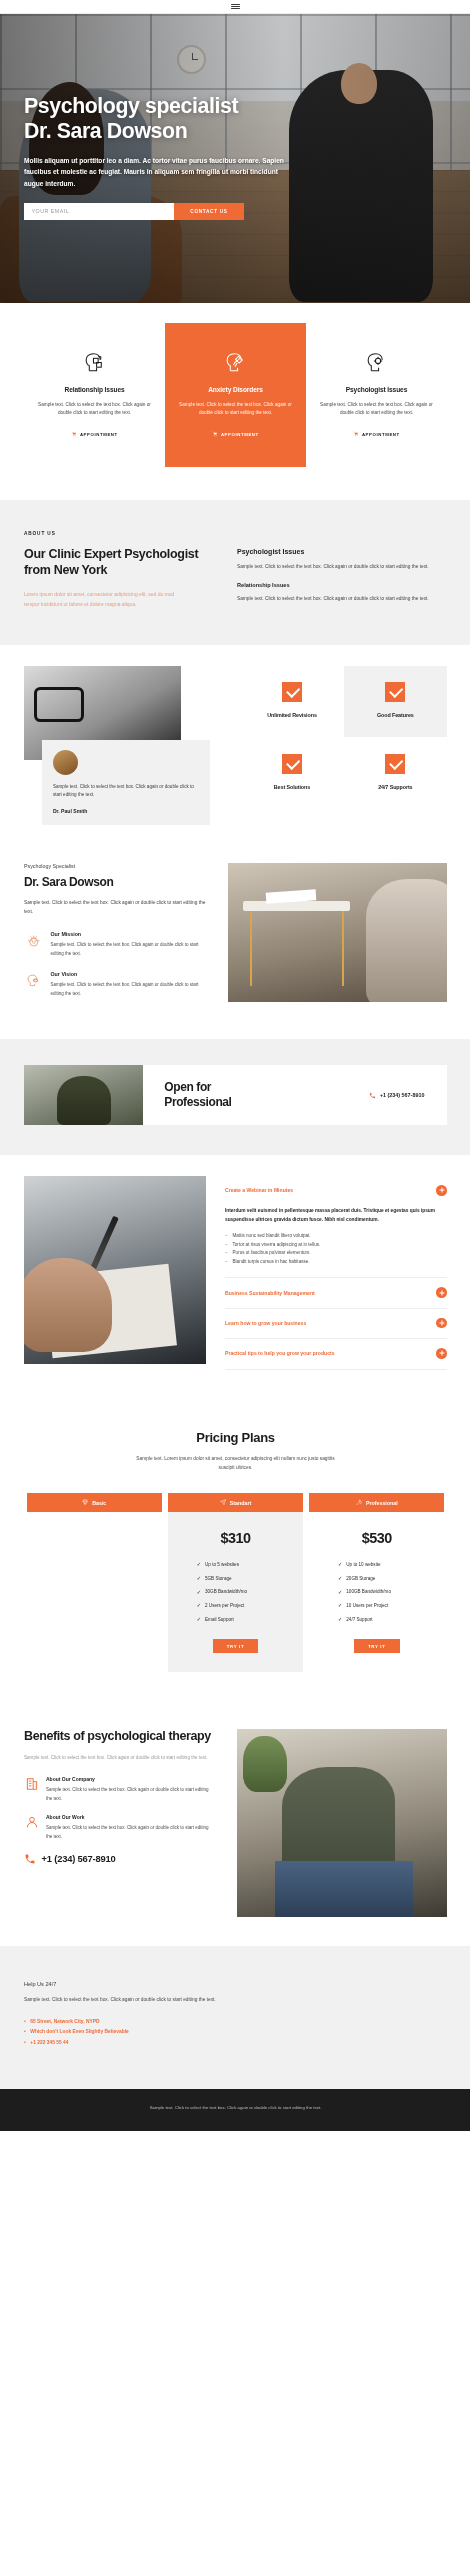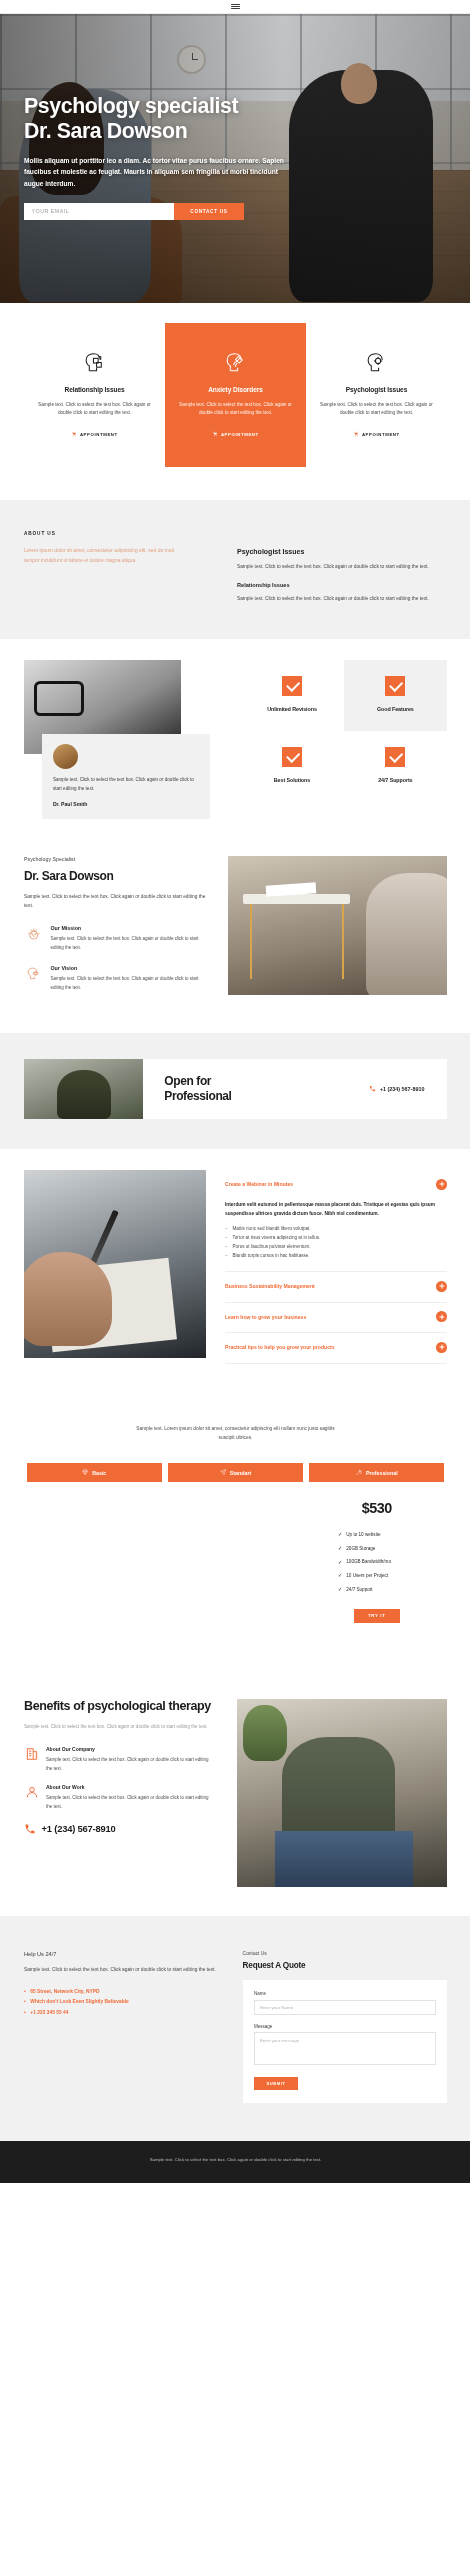--- a/index.html
+++ b/index.html
@@ -341,20 +341,21 @@
             <circle cx="18" cy="20" r="2"></circle>
           </svg>
         <b>APPOINTMENT</b>
       </span>
     </div>
   </section>
 
   <section class="about">
     <div class="about-left">
       <div class="eyebrow">ABOUT US</div>
+      <h2>Our Clinic Expert Psychologist from New York</h2>
       <p class="about-lead">Lorem ipsum dolor sit amet, consectetur adipisicing elit, sed do mod tempor incididunt ut labore et dolore magna aliqua.</p>
     </div>
     <div class="about-right">
       <h4>Psychologist Issues</h4>
       <p>Sample text. Click to select the text box. Click again or double click to start editing the text.</p>
       <h4 class="small">Relationship Issues</h4>
       <p>Sample text. Click to select the text box. Click again or double click to start editing the text.</p>
     </div>
   </section>
 
@@ -488,39 +489,51 @@
       <div class="acc-item">
         <div class="acc-head">
           <span class="t">Practical tips to help you grow your products</span>
           <span class="acc-plus"></span>
         </div>
       </div>
     </div>
   </section>
 
   <section class="pricing">
+    <h2>Pricing Plans</h2>
     <p class="sub">Sample text. Lorem ipsum dolor sit amet, consectetur adipiscing elit nullam nunc justo sagittis suscipit ultrices.</p>
     <div class="plans">
 
       <div class="plan">
         <div class="plan-head">
           <svg viewBox="0 0 24 24" fill="none" stroke="#fff" stroke-width="1.6">
               <path d="M6 3h12l3 6-9 12L3 9z"></path>
               <path d="M3 9h18M9 3l-3 6 6 12 6-12-3-6"></path>
             </svg>
           <span>Basic</span>
         </div>
       </div>
 
       <div class="plan mid">
         <div class="plan-head">
           <svg viewBox="0 0 24 24" fill="none" stroke="#fff" stroke-width="1.6">
               <path d="M22 2L11 13M22 2l-7 20-4-9-9-4z"></path>
             </svg>
           <span>Standart</span>
+        </div>
+        <div class="plan-body">
+          <div class="plan-price">$310</div>
+          <ul>
+            <li>Up to 5 websites</li>
+            <li>5GB Storage</li>
+            <li>30GB Bandwidth/mo</li>
+            <li>2 Users per Project</li>
+            <li>Email Support</li>
+          </ul>
+          <button class="plan-btn">TRY IT</button>
         </div>
       </div>
 
       <div class="plan">
         <div class="plan-head">
           <svg viewBox="0 0 24 24" fill="none" stroke="#fff" stroke-width="1.6">
               <path d="M5 15c-2 3-2 6-2 6s3 0 6-2"></path>
               <path d="M13 3c5 2 8 7 8 12l-5 3-6-6 3-5z"></path>
               <circle cx="15" cy="9" r="2"></circle>
             </svg>
@@ -591,37 +604,20 @@
   <section class="contact">
     <div class="ct-left">
       <div class="ct-kicker">Help Us 24/7</div>
       <p class="ct-lead">Sample text. Click to select the text box. Click again or double click to start editing the text.</p>
       <ul class="ct-links">
         <li>65 Street, Network City, NYPD</li>
         <li>Which don't Look Even Slightly Believable</li>
         <li>+1 222 345 55 44</li>
       </ul>
     </div>
-    <div class="ct-right">
-      <div class="lbl-top">Contact Us</div>
-      <h3>Request A Quote</h3>
-      <div class="ct-card">
-        <form>
-          <div class="fld">
-            <label>Name</label>
-            <input type="text" placeholder="Enter your Name" style="">
-          </div>
-          <div class="fld">
-            <label>Message</label>
-            <textarea placeholder="Enter your message" style=""></textarea>
-          </div>
-          <button type="submit" class="submit-btn">SUBMIT</button>
-        </form>
-      </div>
-    </div>
   </section>
 
   <footer class="footer">
     <p>Sample text. Click to select the text box. Click again or double click to start editing the text.</p>
   </footer>
 
 </div>
 
 
 </body></html>

